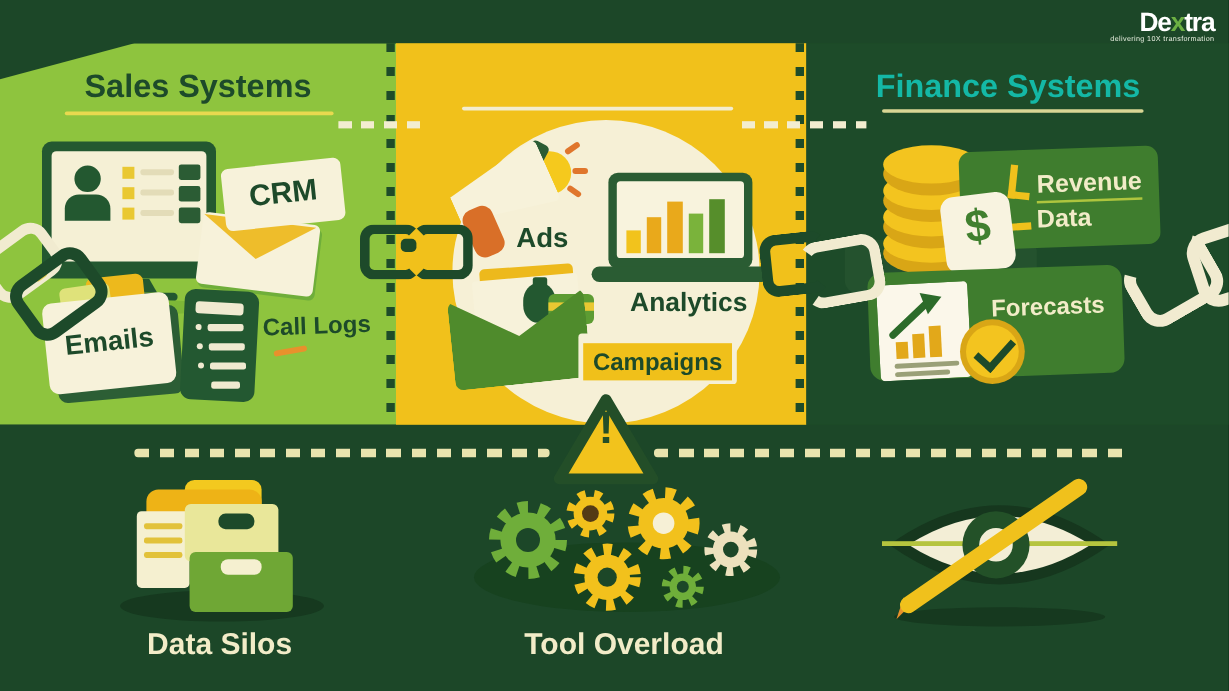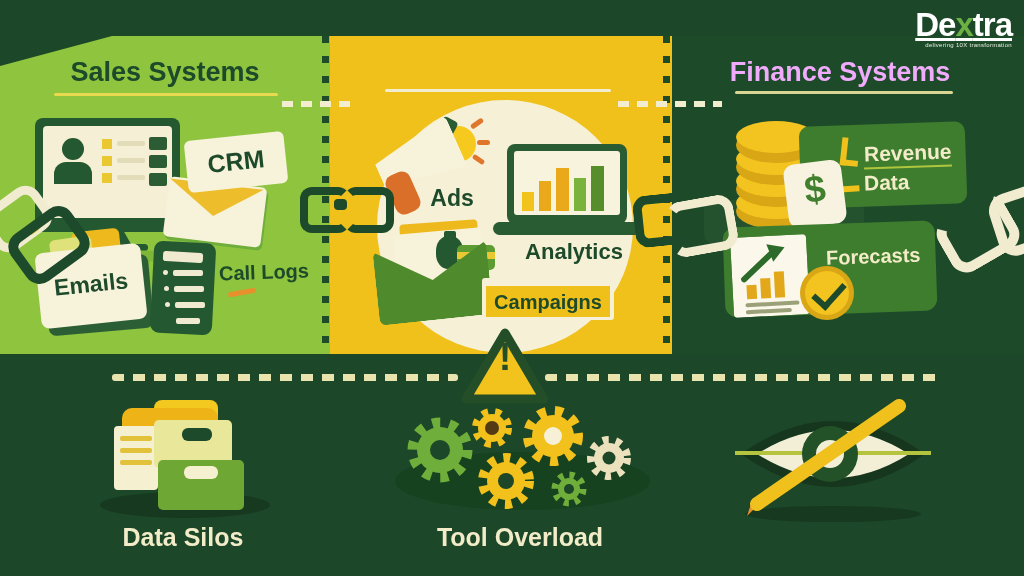--- a/index.html
+++ b/index.html
@@ -40,32 +40,32 @@
 
   <div class="abs" style="left:377px;top:100px;width:256px;height:253px;border-radius:50%;background:#f6f0d6;"></div>
 
   <div class="vdots" style="left:322px;top:36px;height:318px;"></div>
   <div class="vdots" style="left:663px;top:36px;height:318px;"></div>
 
   <div class="hdash" style="left:282px;top:101px;width:74px;"></div>
   <div class="hdash" style="left:618px;top:101px;width:104px;"></div>
 
   <div class="abs" style="left:880px;top:6px;width:132px;text-align:right;">
-    <div style="font-weight:700;font-size:33px;color:#ffffff;letter-spacing:-1px;text-decoration:underline;">
+    <div style="font-weight:700;font-size:22px;color:#ffffff;letter-spacing:-1px;">
       <span>De</span><span style="color:#6cb043;">x</span><span>tra</span>
     </div>
     <div style="font-size:6px;color:#e8f0e0;margin-top:-2px;letter-spacing:.3px;">delivering 10X transformation</div>
   </div>
 
   <div class="txt" style="left:40px;top:58px;width:250px;font-size:27px;">Sales Systems</div>
   <div class="abs" style="left:54px;top:93px;width:224px;height:3px;background:#e8d94f;border-radius:2px;"></div>
 
   <div class="abs" style="left:385px;top:89px;width:226px;height:3px;background:#f3edd0;border-radius:2px;"></div>
 
-  <div class="txt cream-txt" style="left:715px;top:58px;width:250px;font-size:27px;color:#f0abfc;">Finance Systems</div>
+  <div class="txt cream-txt" style="left:715px;top:58px;width:250px;font-size:27px;color:#14b8a6;">Finance Systems</div>
   <div class="abs" style="left:735px;top:91px;width:218px;height:3px;background:#d9d694;border-radius:2px;"></div>
 
   <div class="abs" style="left:35px;top:118px;width:145px;height:114px;background:var(--ink2);border-radius:8px;"></div>
   <div class="abs" style="left:43px;top:126px;width:129px;height:92px;background:#f5f0d5;border-radius:4px;"></div>
   <div class="abs" style="left:62px;top:138px;width:22px;height:22px;border-radius:50%;background:var(--ink2);"></div>
   <div class="abs" style="left:54px;top:162px;width:38px;height:22px;border-radius:12px 12px 0 0;background:var(--ink2);"></div>
   <div class="abs" style="left:102px;top:139px;width:10px;height:10px;background:#e9c832;"></div>
   <div class="abs" style="left:102px;top:156px;width:10px;height:10px;background:#e9c832;"></div>
   <div class="abs" style="left:102px;top:173px;width:10px;height:10px;background:#e9c832;"></div>
   <div class="abs" style="left:117px;top:141px;width:28px;height:5px;background:#e3dcb8;border-radius:2px;"></div>

